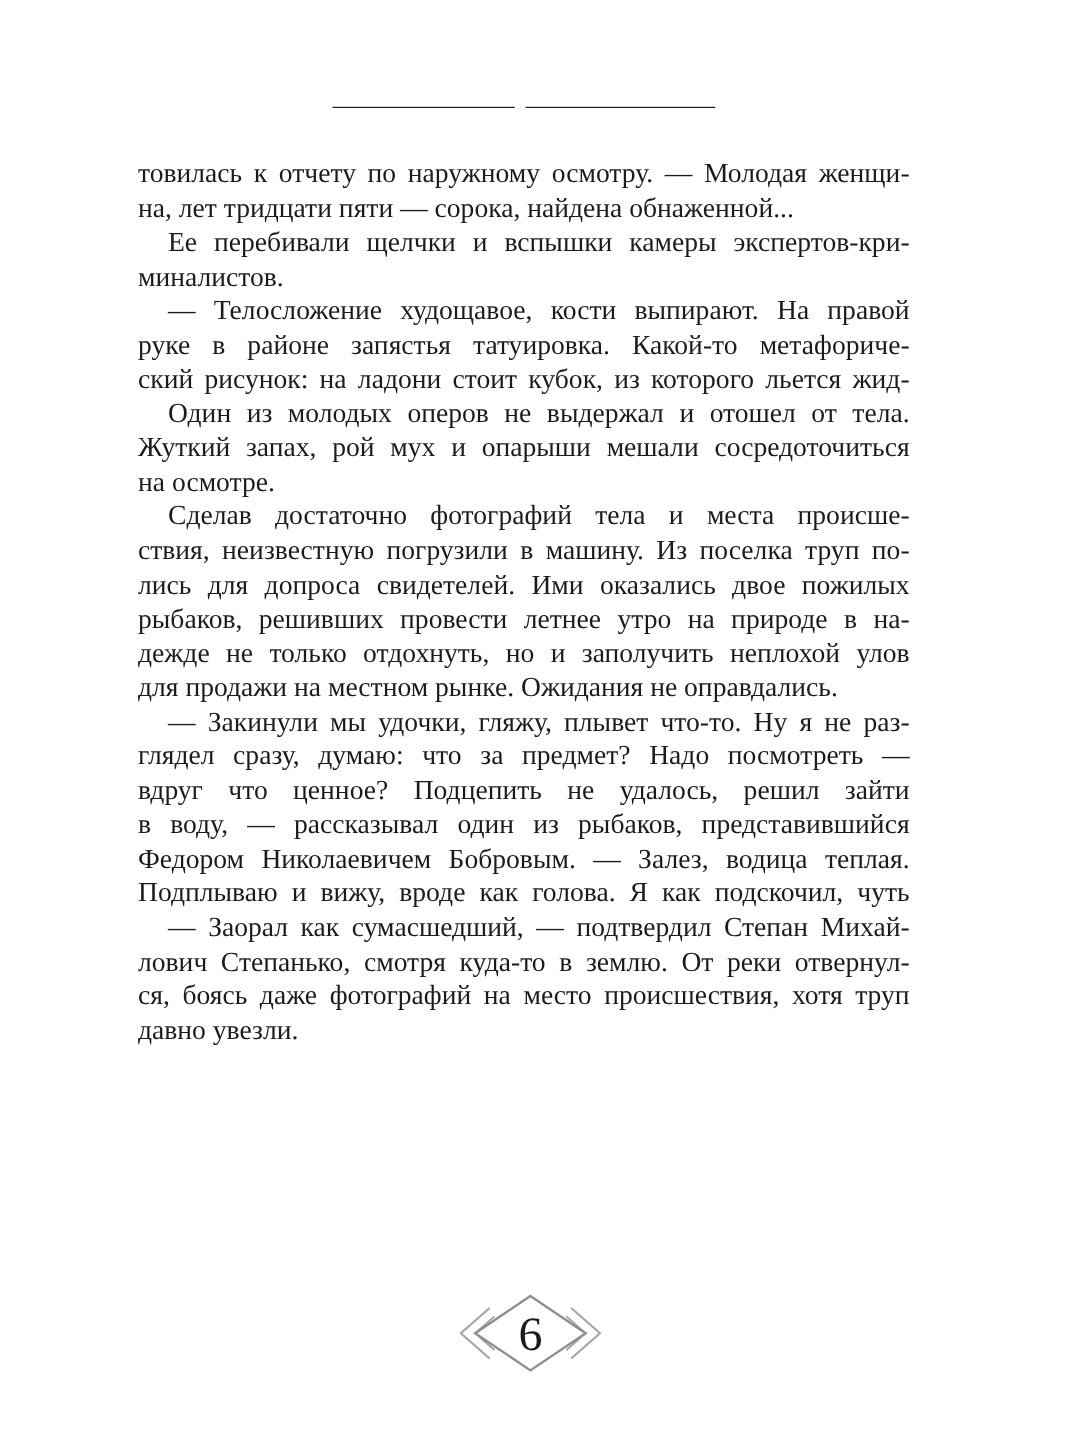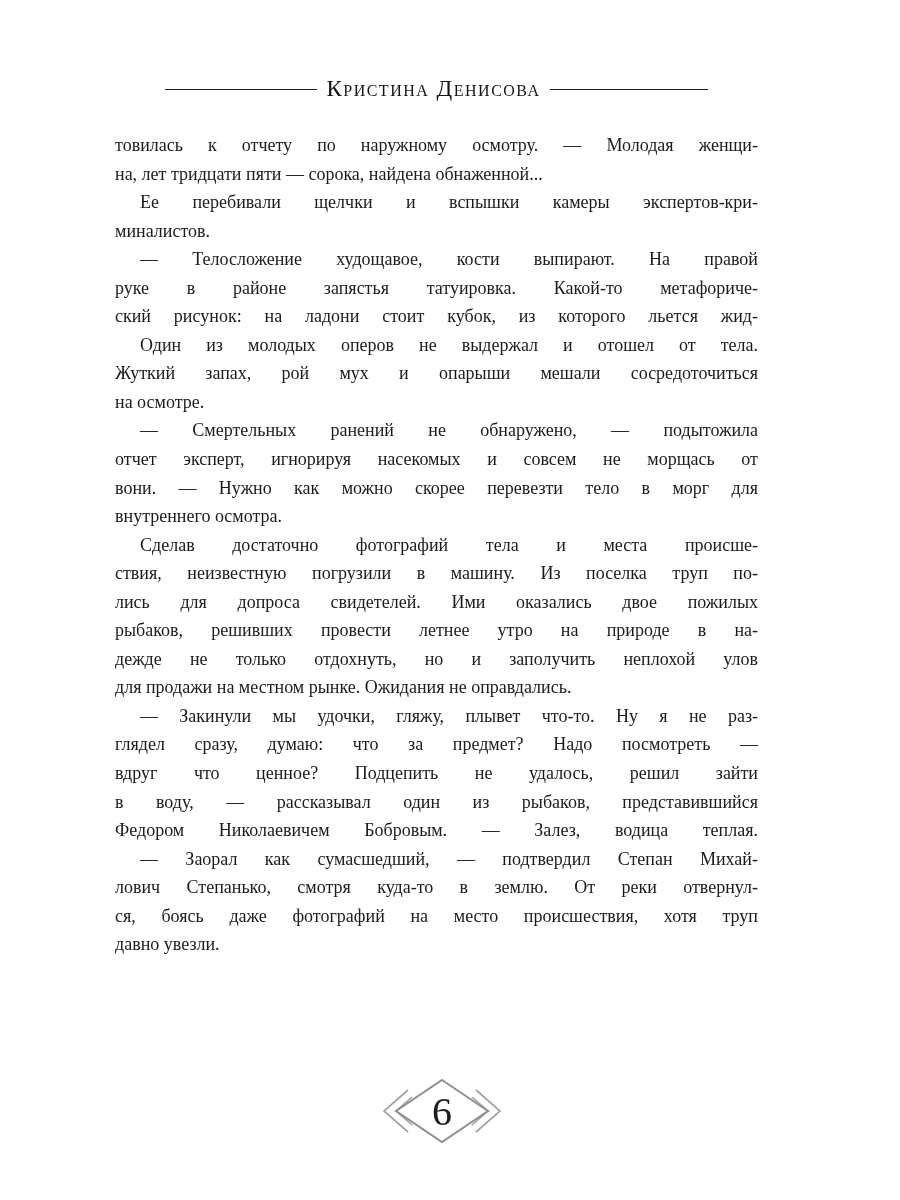--- a/index.html
+++ b/index.html
@@ -44,21 +44,21 @@
     white-space: nowrap;
     color: #141414;
   }
 
   
   .text-body {
     position: absolute;
     left: 115px;
     top: 131px;
     width: 643px;
-    font-size: 18px;
+    font-size: 23px;
   }
   .para { margin: 0; padding: 0; }
   .line {
     height: 28.55px;
     line-height: 28.55px;
     text-align: justify;
     white-space: nowrap;
     overflow: visible;
   }
   .line-just { text-align-last: justify; }
@@ -91,21 +91,20 @@
     box-sizing: border-box;
   }
 </style>
 </head>
 <body>
 
 <div class="page">
 
   <header class="running-head">
     <span class="head-rule head-rule-left"></span>
-    <span class="author-name">Кристина Денисова</span>
     <span class="head-rule head-rule-right"></span>
   </header>
 
   <main class="text-body">
       <div class="para">
         <div class="line line-just">товилась к отчету по наружному осмотру. — Молодая женщи-</div>
         <div class="line line-last">на, лет тридцати пяти — сорока, найдена обнаженной...</div>
       </div>
       <div class="para">
         <div class="line line-just line-indent">Ее перебивали щелчки и вспышки камеры экспертов-кри-</div>
@@ -115,39 +114,34 @@
         <div class="line line-just line-indent">— Телосложение худощавое, кости выпирают. На правой</div>
         <div class="line line-just">руке в районе запястья татуировка. Какой-то метафориче-</div>
         <div class="line line-just">ский рисунок: на ладони стоит кубок, из которого льется жид-</div>
       </div>
       <div class="para">
         <div class="line line-just line-indent">Один из молодых оперов не выдержал и отошел от тела.</div>
         <div class="line line-just">Жуткий запах, рой мух и опарыши мешали сосредоточиться</div>
         <div class="line line-last">на осмотре.</div>
       </div>
       <div class="para">
-        <div class="line line-just line-indent">— Смертельных ранений не обнаружено, — подытожила</div>
-        <div class="line line-just">отчет эксперт, игнорируя насекомых и совсем не морщась от</div>
-        <div class="line line-just">вони. — Нужно как можно скорее перевезти тело в морг для</div>
-        <div class="line line-last">внутреннего осмотра.</div>
-      </div>
-      <div class="para">
         <div class="line line-just line-indent">Сделав достаточно фотографий тела и места происше-</div>
         <div class="line line-just">ствия, неизвестную погрузили в машину. Из поселка труп по-</div>
         <div class="line line-just">лись для допроса свидетелей. Ими оказались двое пожилых</div>
         <div class="line line-just">рыбаков, решивших провести летнее утро на природе в на-</div>
         <div class="line line-just">дежде не только отдохнуть, но и заполучить неплохой улов</div>
         <div class="line line-last">для продажи на местном рынке. Ожидания не оправдались.</div>
       </div>
       <div class="para">
         <div class="line line-just line-indent">— Закинули мы удочки, гляжу, плывет что-то. Ну я не раз-</div>
         <div class="line line-just">глядел сразу, думаю: что за предмет? Надо посмотреть —</div>
         <div class="line line-just">вдруг что ценное? Подцепить не удалось, решил зайти</div>
         <div class="line line-just">в воду, — рассказывал один из рыбаков, представившийся</div>
         <div class="line line-just">Федором Николаевичем Бобровым. — Залез, водица теплая.</div>
+        <div class="line line-just">Подплываю и вижу, вроде как голова. Я как подскочил, чуть</div>
       </div>
       <div class="para">
         <div class="line line-just line-indent">— Заорал как сумасшедший, — подтвердил Степан Михай-</div>
         <div class="line line-just">лович Степанько, смотря куда-то в землю. От реки отвернул-</div>
         <div class="line line-just">ся, боясь даже фотографий на место происшествия, хотя труп</div>
         <div class="line line-last">давно увезли.</div>
       </div>
     </main>
 
   <div class="page-number-ornament">

